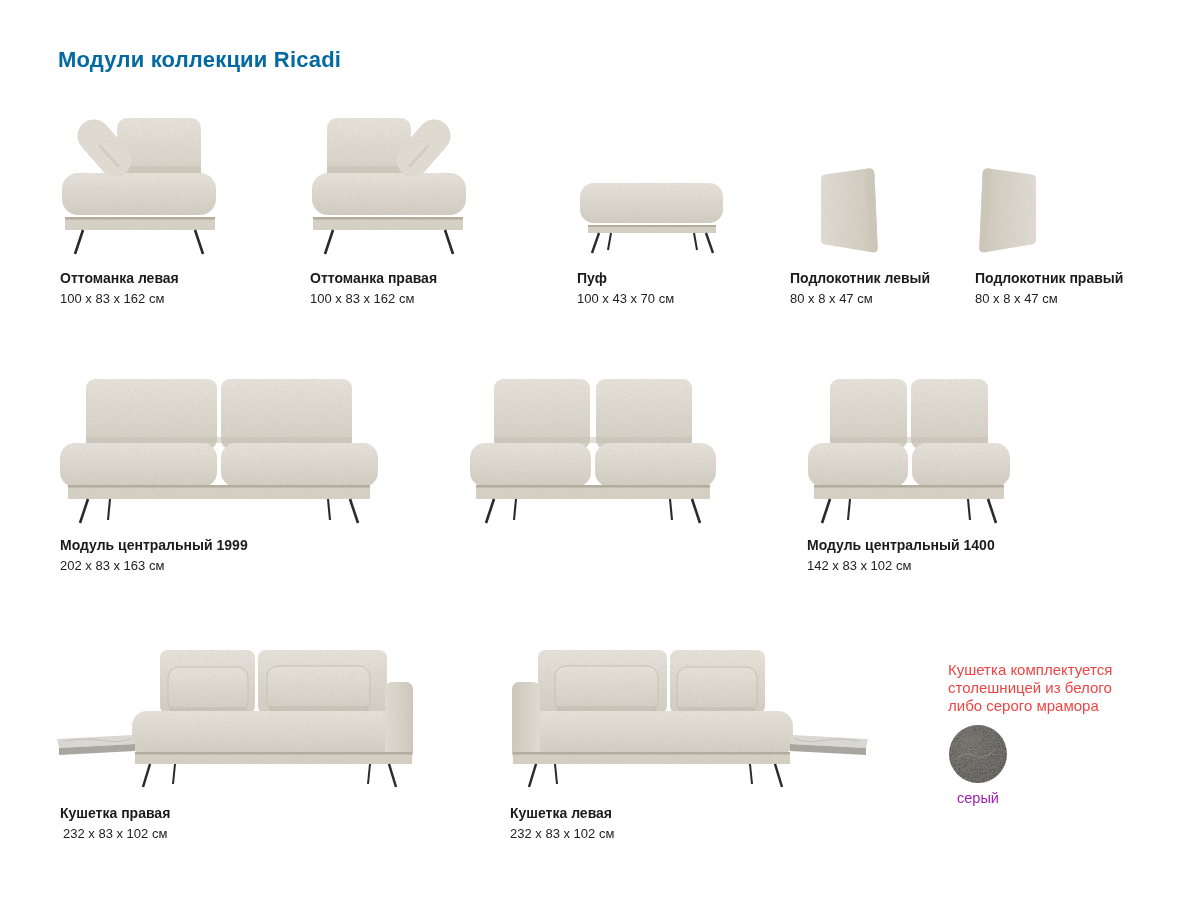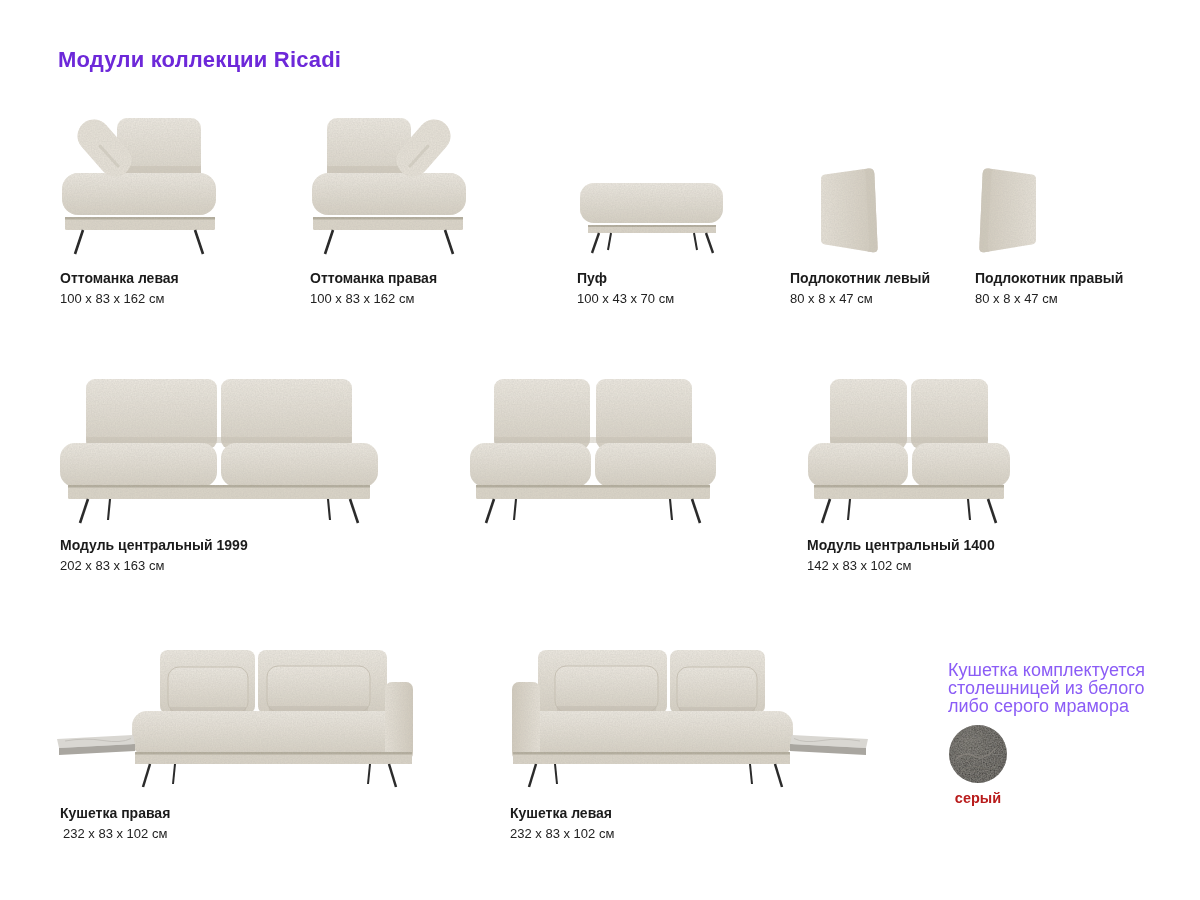--- a/index.html
+++ b/index.html
@@ -1,29 +1,29 @@
 <!DOCTYPE html>
 <html><head>
 <meta charset="utf-8">
 <style>
   html,body{margin:0;padding:0;background:#ffffff;}
   #page{position:relative;width:1200px;height:900px;background:#ffffff;overflow:hidden;
         font-family:"Liberation Sans","DejaVu Sans",sans-serif;color:#1b1b1b;}
   #page-title{position:absolute;left:58px;top:47px;font-size:22px;font-weight:600;
-              letter-spacing:.2px;color:#6d28d9;}
+              letter-spacing:.2px;color:#0369a1;}
   .card{position:absolute;}
   .art{position:absolute;}
   .plabel{position:absolute;}
   .pname{font-size:14px;font-weight:600;line-height:19px;color:#1b1b1b;white-space:nowrap;}
   .pdims{font-size:13px;font-weight:400;line-height:19px;margin-top:1px;color:#222;white-space:nowrap;}
   .mirror{transform:scaleX(-1);}
   #note-block{position:absolute;left:948px;top:661px;width:230px;}
-  #note-text{font-size:18px;font-weight:500;line-height:18px;color:#8b5cf6;white-space:pre-line;}
+  #note-text{font-size:15px;font-weight:500;line-height:18px;color:#ef4444;white-space:pre-line;}
   .swatch{position:absolute;width:58px;text-align:center;}
-  .swatch-label{margin-top:7px;font-size:14.5px;font-weight:700;color:#b91c1c;}
+  .swatch-label{margin-top:7px;font-size:14.5px;font-weight:400;color:#a21caf;}
   svg{display:block;}
   #svg-defs{position:absolute;width:0;height:0;overflow:hidden;}
 </style>
 </head>
 <body>
 
 <div id="page">
 
   <svg id="svg-defs" aria-hidden="true">
     <defs>

